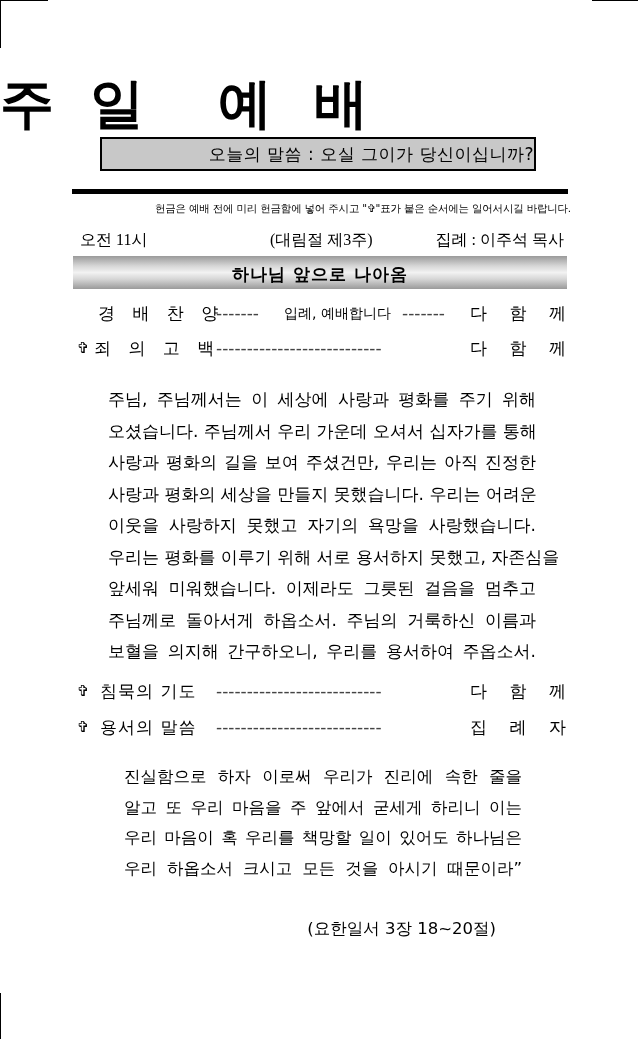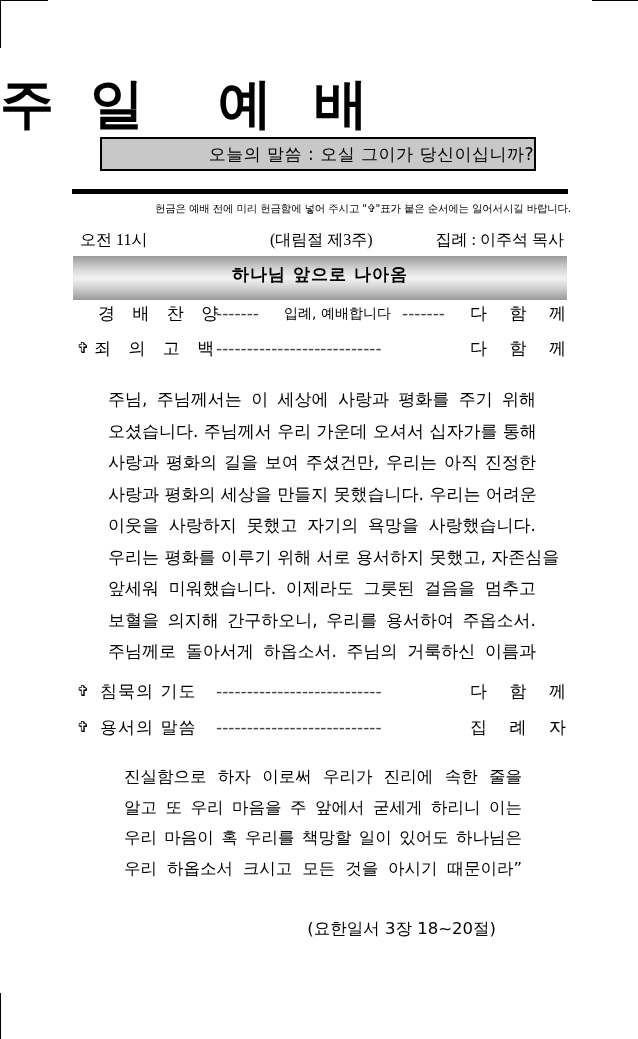--- a/index.html
+++ b/index.html
@@ -37,21 +37,21 @@
 
   .info-row {
     position: absolute; left: 80px; width: 484px; top: 228px; height: 24px;
     font-size: 16px; line-height: 24px; font-family: "Liberation Serif", "DejaVu Serif", serif;
   }
   .info-row .left { position: absolute; left: 0; }
   .info-row .mid { position: absolute; left: 190px; }
   .info-row .right { position: absolute; right: 0; }
 
   .section-bar {
-    position: absolute; left: 73px; width: 494px; top: 256px; height: 44px;
+    position: absolute; left: 73px; width: 494px; top: 256px; height: 33px;
     background: linear-gradient(to bottom, #9a9a9a 0%, #d6d6d6 30%, #f2f2f2 50%, #d6d6d6 70%, #9a9a9a 100%);
     text-align: center; font-size: 17px; font-weight: bold; line-height: 36px; letter-spacing: 1px;
   }
 
   .order-row {
     position: absolute; left: 74px; width: 492px; height: 26px;
     font-size: 17px; line-height: 26px; white-space: nowrap;
   }
   .order-row .cross { position: absolute; left: 0; width: 18px; text-align: center; font-size: 15px; }
   .order-row .label { position: absolute; left: 20px; letter-spacing: 6px; }
@@ -123,22 +123,22 @@
 </div>
 
 <div class="prayer">
   <div> 주님, 주님께서는 이 세상에 사랑과 평화를 주기 위해</div>
   <div>오셨습니다. 주님께서 우리 가운데 오셔서 십자가를 통해</div>
   <div>사랑과 평화의 길을 보여 주셨건만, 우리는 아직 진정한</div>
   <div>사랑과 평화의 세상을 만들지 못했습니다. 우리는 어려운</div>
   <div>이웃을 사랑하지 못했고 자기의 욕망을 사랑했습니다.</div>
   <div>우리는 평화를 이루기 위해 서로 용서하지 못했고, 자존심을</div>
   <div>앞세워 미워했습니다. 이제라도 그릇된 걸음을 멈추고</div>
+  <div>주님께로 돌아서게 하옵소서. 주님의 거룩하신 이름과</div>
   <div>보혈을 의지해 간구하오니, 우리를 용서하여 주옵소서.</div>
-  <div>주님께로 돌아서게 하옵소서. 주님의 거룩하신 이름과</div>
 </div>
 
 <div class="order-row" style="top:678px;">
   <span class="cross">✞</span>
   <span class="label tight" style="left:26px;">침묵의 기도</span>
   <span class="dashes" style="left:142px;">---------------------------</span>
   <span class="who">
     <span>다</span>
       <span>함</span>
       <span>께</span>

